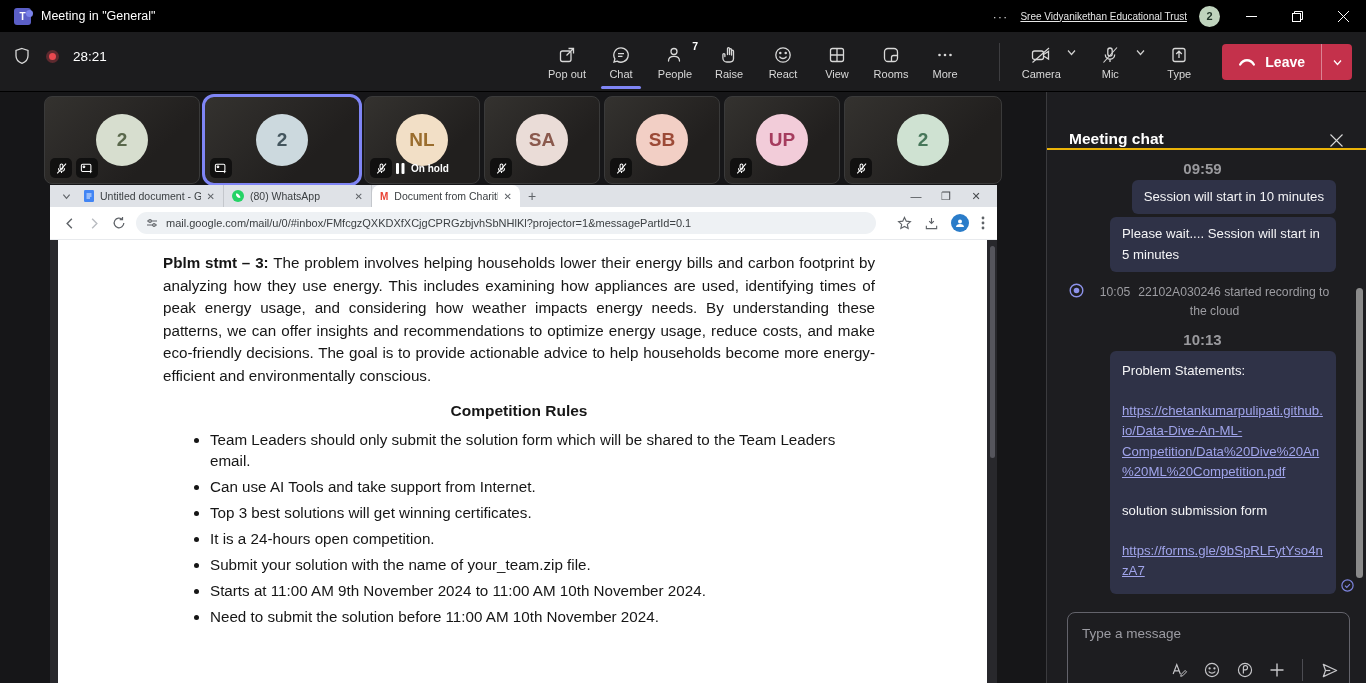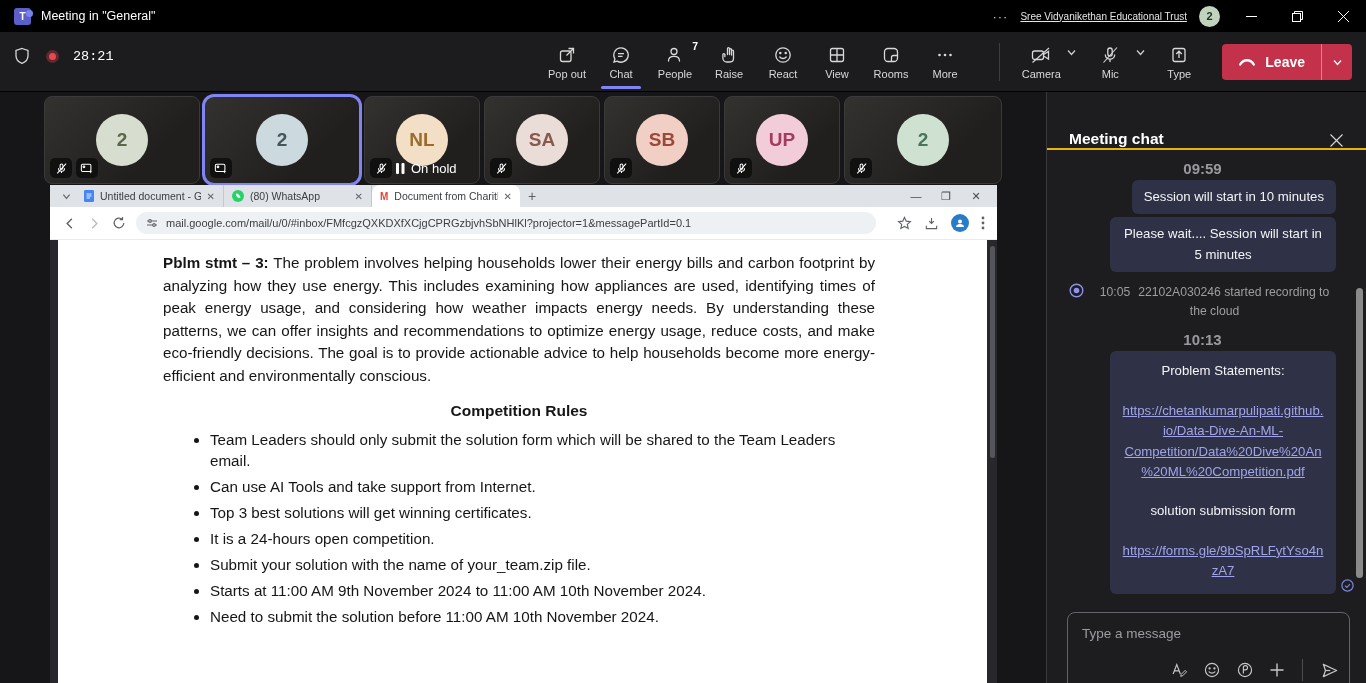--- a/index.html
+++ b/index.html
@@ -16,21 +16,21 @@
   .titlebar-right { position:absolute; right:146px; top:0; height:32px; display:flex; align-items:center; gap:12px; }
   .tb-overflow { color:#cfcfcf; font-size:13px; letter-spacing:1px; }
   .tb-org { font-size:10px; color:#e6e6e6;text-decoration:underline; }
   .org-badge { width:21px; height:21px; border-radius:50%; background:#bfd3bd; color:#1e3226; font-size:11px; font-weight:bold; display:flex; align-items:center; justify-content:center; }
   .win-controls { position:absolute; right:0; top:0; height:32px; display:flex; }
   .win-btn { width:46px; height:32px; display:flex; align-items:center; justify-content:center; color:#fff; }
   .win-btn svg { display:block; }
 
   
   .mtoolbar { position:absolute; top:32px; left:0; width:100%; height:60px; background:#1c1c1e; border-bottom:1px solid #000; }
-  .mt-left { position:absolute; left:12px; top:0; height:48px; display:flex; align-items:center; gap:14px; color:#e8e8e8;font-family:Liberation Mono, monospace; }
+  .mt-left { position:absolute; left:12px; top:0; height:48px; display:flex; align-items:center; gap:14px; color:#e8e8e8; }
   .rec-dot { width:13px; height:13px; border-radius:50%; background:#e8484f; border:3px solid #5d2a2f; }
   .mt-timer { font-size:13.5px; color:#fff; }
   .mt-center { position:absolute; left:540px; top:0; height:60px; display:flex; align-items:center; }
   .mt-right { position:absolute; right:14px; top:0; height:60px; display:flex; align-items:center; gap:6px; }
   .mt-btn { width:54px; height:58px; display:flex; flex-direction:column; align-items:center; justify-content:center; gap:3px; color:#d8d8d8; position:relative; cursor:default; }
   .mt-btn .lbl { font-size:11px; color:#d8d8d8; white-space:nowrap; }
   .mt-btn.sel::after { content:""; position:absolute; bottom:2px; left:7px; right:7px; height:3px; border-radius:2px; background:var(--accent,#7f85f5); }
   .ppl-badge { position:absolute; top:7px; right:4px; font-size:10.5px; font-weight:bold; color:#fff; }
   .mt-divider { width:1px; height:38px; background:#3d3d40; margin:0 8px; }
   .dev-group { display:flex; align-items:flex-start; }
@@ -41,21 +41,21 @@
   .leave-caret { width:30px; display:flex; align-items:center; justify-content:center; }
 
   
   .stage { position:absolute; top:92px; left:0; width:1046px; height:591px; background:#161618; }
   .tiles { position:absolute; top:4px; left:44px; display:flex; gap:4px; }
   .tile { position:relative; height:88px; border-radius:8px; background:linear-gradient(135deg,#34322f 0%,#211f1e 70%); border:1px solid #3a3a3a; }
   .tile.sel { outline:3px solid var(--accent,#7f85f5); outline-offset:-1px; border-radius:10px; }
   .avatar { position:absolute; left:50%; top:50%; transform:translate(-50%,-50%); width:52px; height:52px; border-radius:50%; display:flex; align-items:center; justify-content:center; font-size:19px; font-weight:bold; }
   .badges { position:absolute; left:5px; bottom:5px; display:flex; align-items:center; gap:4px; }
   .badge { height:20px; min-width:22px; padding:0 4px; background:rgba(10,10,10,.78); border-radius:5px; display:flex; align-items:center; justify-content:center; color:#fff; }
-  .onhold { color:#fff; font-size:13px; font-weight:normal; margin-left:2px; white-space:nowrap; }
+  .onhold { color:#fff; font-size:10px; font-weight:bold; margin-left:2px; white-space:nowrap; }
 
   
   .browser { position:absolute; left:50px; top:93px; width:947px; height:498px; background:#fff; }
   .tabstrip { position:relative; height:22px; background:#dfe2e7; display:flex; align-items:center; padding-left:6px; }
   .tab-search { width:20px; display:flex; justify-content:center; color:#5f6368; }
   .tab { height:22px; display:flex; align-items:center; gap:6px; padding:0 8px; width:148px; font-size:10.5px; color:#3c4043; border-right:1px solid #c4c7cc; }
   .tab .t-title { flex:1; white-space:nowrap; overflow:hidden; }
   .tab.active { background:#fff; border-radius:8px 8px 0 0; border-right:none; }
   .tab-x { color:#5f6368; font-size:10px; }
   .newtab { width:24px; display:flex; justify-content:center; color:#5f6368; font-size:14px; }
@@ -78,21 +78,21 @@
   .doc-ul { margin-top:9px; padding-left:47px; }
   .doc-ul li { font-size:15.2px; line-height:21px; margin:4px 0 5px; }
 
   
   .chatpanel { position:absolute; top:92px; right:0; width:320px; height:591px; background:#1d1d20; border-left:1px solid #3b3b3e; overflow:hidden; }
   .chat-head { height:58px; display:flex; align-items:flex-end; justify-content:space-between; padding:6px 22px 0; border-bottom:2px solid #eab308; }
   .chat-title { font-size:15.5px; font-weight:bold; color:#fff; }
   .chat-close { color:#d8d8d8; display:flex; }
   .chat-body { padding:0 30px 0 22px; }
   .cts { text-align:center; font-size:15px; color:#9a9a9e; margin:10px 0 2px;font-weight:bold; }
-  .bubble { width:fit-content; max-width:226px; margin:3px 0 3px auto; background:var(--bubble-bg,#2f3247); color:#f4f4f6; font-size:13.2px; line-height:1.55; padding:7px 12px; border-radius:6px;text-align:center; }
+  .bubble { width:fit-content; max-width:226px; margin:3px 0 3px auto; background:var(--bubble-bg,#2f3247); color:#f4f4f6; font-size:13.2px; line-height:1.55; padding:7px 12px; border-radius:6px; }
   .sysrow { display:flex; gap:9px; margin:11px 0 6px;text-align:center; }
   .sysrow .txt { font-size:12.2px; color:#9d9da2; line-height:1.55; }
   .sysrow .t { margin-right:8px; }
   .msg-block { position:relative; }
   .bubble.big { padding:10px 12px 12px; }
   .bubble.big p { margin:0; }
   .bubble.big .gap { height:19px; }
   .chat-link { display:block; color:var(--chat-link,#a0a4ea); text-decoration:underline; overflow-wrap:anywhere; line-height:1.55; }
   .seen { position:absolute; right:-18px; bottom:2px; color:#7d84dd; display:flex; }
   .c-scroll { position:absolute; right:3px; top:196px; width:7px; height:290px; background:#8a8a8a; border-radius:4px; }

